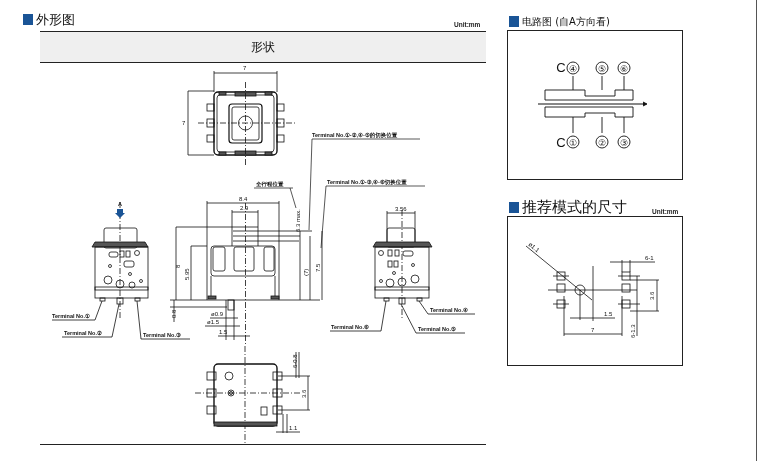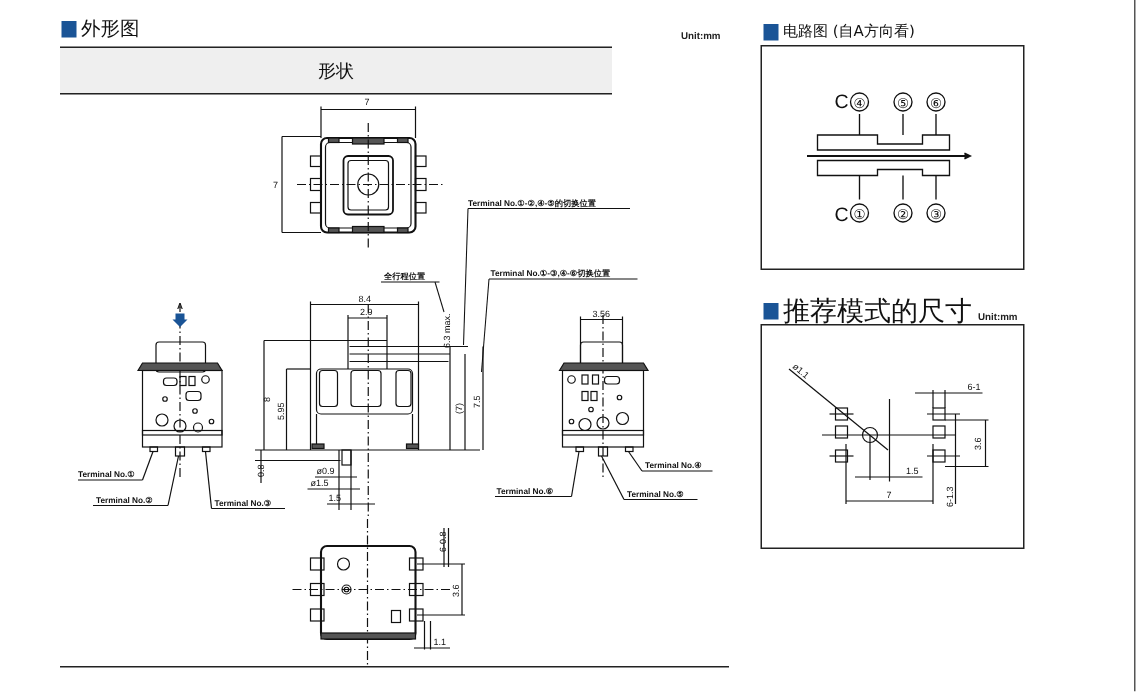--- a/index.html
+++ b/index.html
@@ -1,35 +1,35 @@
 <!DOCTYPE html>
 <html><head>
 <meta charset="utf-8">
 <style>
   html, body { margin:0; padding:0; background:#ffffff; }
   body { width:759px; height:461px; position:relative; overflow:hidden;
          font-family:"DejaVu Sans", sans-serif; color:#111; }
   .sec-title { position:absolute; font-size:13px; line-height:15px; display:flex; align-items:center; white-space:nowrap; }
   .sec-title .sq { width:10px; height:11px; background:#1a5496; margin-right:3px; display:inline-block; }
   .unit { position:absolute; font-size:6.5px; font-family:"Liberation Sans", sans-serif; font-weight:bold; color:#222; }
-  .hdr-band { position:absolute; left:40px; top:31px; width:368px; height:30px; background:#efefef;
+  .hdr-band { position:absolute; left:40px; top:31px; width:446px; height:30px; background:#efefef;
               border-top:1.5px solid #222; border-bottom:1.5px solid #222; }
   .hdr-band span { position:absolute; left:0; right:0; top:7px; text-align:center; font-size:12px; }
   .bottom-rule { position:absolute; left:40px; top:444px; width:446px; height:0; border-top:1.5px solid #222; }
   .right-edge { position:absolute; left:756px; top:0; width:1px; height:461px; background:#555; }
   .box { position:absolute; border:1.3px solid #222; box-sizing:border-box; }
   svg { position:absolute; overflow:visible; }
   svg text { font-family:"Liberation Sans", sans-serif; }
   .lbl { font-size:6px; fill:#111; }
   .tlbl { font-size:5.5px; fill:#111; font-weight:bold; }
 </style>
 </head>
 <body>
 
-<div class="sec-title" style="left:41px; top:12px;">
+<div class="sec-title" style="left:23px; top:12px;">
   <span class="sq"></span>
   <span>外形图</span>
 </div>
 <div class="unit" style="left:454px; top:21px;">Unit:mm</div>
 <div class="hdr-band">
   <span>形状</span>
 </div>
 <div class="bottom-rule"></div>
 
 <svg style="left:0; top:0;" width="759" height="461">
@@ -268,21 +268,21 @@
     <text x="624" y="72" font-size="9">⑥</text>
     <text x="561" y="147" font-size="13">C</text>
     <text x="573" y="146" font-size="9">①</text>
     <text x="602" y="146" font-size="9">②</text>
     <text x="624" y="146" font-size="9">③</text>
   </g>
 </svg>
 
 <div class="sec-title" style="left:509px; top:200px;">
   <span class="sq"></span>
-  <span style="font-size:18px;">推荐模式的尺寸</span>
+  <span style="font-size:15px;">推荐模式的尺寸</span>
 </div>
 <div class="unit" style="left:652px; top:208px;">Unit:mm</div>
 <div class="box" style="left:507px; top:216px; width:176px; height:150px;"></div>
 <svg style="left:0; top:0;" width="759" height="461">
   <g stroke="#111" fill="none" stroke-width="0.8">
     <line x1="526" y1="246" x2="592" y2="300"></line>
     <rect x="557" y="272" width="8" height="8"></rect>
     <rect x="557" y="284" width="8" height="8"></rect>
     <rect x="557" y="300" width="8" height="8"></rect>
     <line x1="553" y1="276" x2="569" y2="276"></line>

